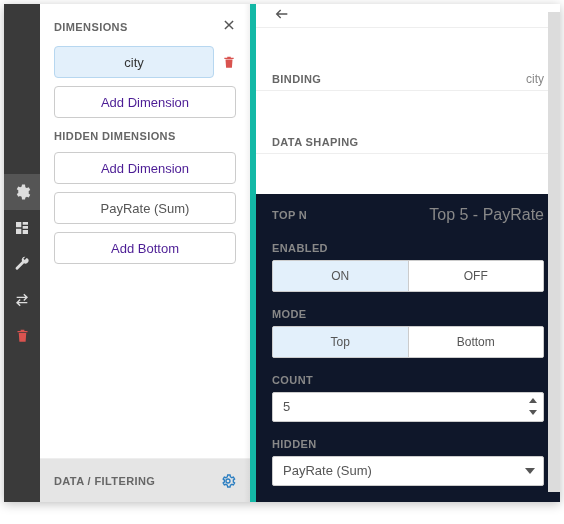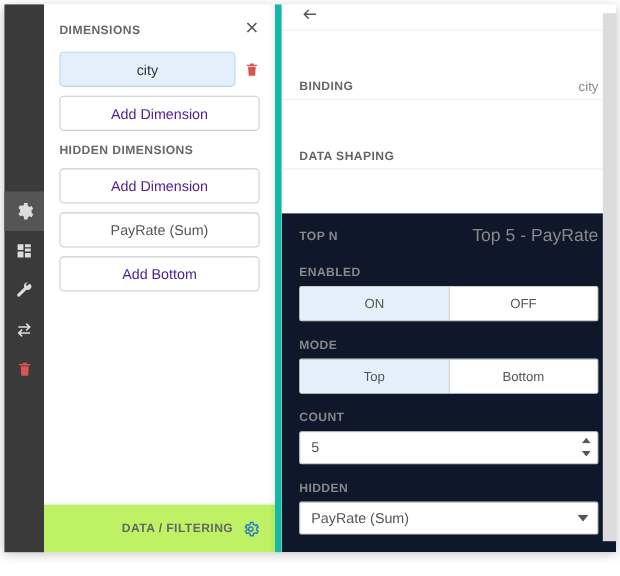--- a/index.html
+++ b/index.html
@@ -3,21 +3,21 @@
 <meta charset="utf-8">
 <style>
 * { box-sizing: border-box; margin: 0; padding: 0; font-family: 'Segoe UI', Arial, sans-serif; }
 body { background: #fff; width: 564px; height: 524px; position: relative; overflow: hidden; }
 .container { position: absolute; top: 4px; left: 4px; width: 556px; height: 498px; background: #f5f5f5; box-shadow: 0 2px 10px rgba(0,0,0,0.25); display: flex; }
 .toolbar { width: 36px; background: #3a3a3a; display: flex; flex-direction: column; padding-top: 170px; }
 .toolbar-btn { width: 36px; height: 36px; display: flex; align-items: center; justify-content: center; cursor: pointer; }
 .toolbar-btn.active { background: #555; }
 .panel-left { width: 216px; background: #fff; border-right: 6px solid #14b8a6; display: flex; flex-direction: column; position: relative; }
 .panel-left-content { padding: 14px 14px 0 14px; flex: 1; overflow: hidden; }
-.panel-left-footer { height: 44px; border-top: 1px solid #eee; display: flex; align-items: center; justify-content: flex-end; padding: 0 14px; background: #bef264; }
+.panel-left-footer { height: 44px; border-top: 1px solid #eee; display: flex; align-items: center; justify-content: space-between; padding: 0 14px; background: #e5e5e5; }
 .footer-label { font-size: 11px; font-weight: 600; color: #666; letter-spacing: 0.4px; margin-right: 8px; }
 .panel-header { display: flex; align-items: center; justify-content: space-between; margin-bottom: 10px; }
 .section-title { font-size: 11px; font-weight: 600; color: #666; letter-spacing: 0.4px; text-transform: uppercase; }
 .close-x { cursor: pointer; }
 .item-row { display: flex; align-items: center; margin-bottom: 8px; }
 .pill { flex: 1; height: 32px; border: 1px solid #ccc; border-radius: 4px; display: flex; align-items: center; justify-content: center; font-size: 13px; color: #555; background: #fff; cursor: pointer; }
 .pill.selected { background: #e3f0fb; border-color: #b7d7f0; color: #333; }
 .pill.add { color: #4c1d95; text-align: center; }
 .trash-inline { margin-left: 8px; cursor: pointer; display: flex; align-items: center; }
 .section-gap { margin-top: 12px; margin-bottom: 10px; }

